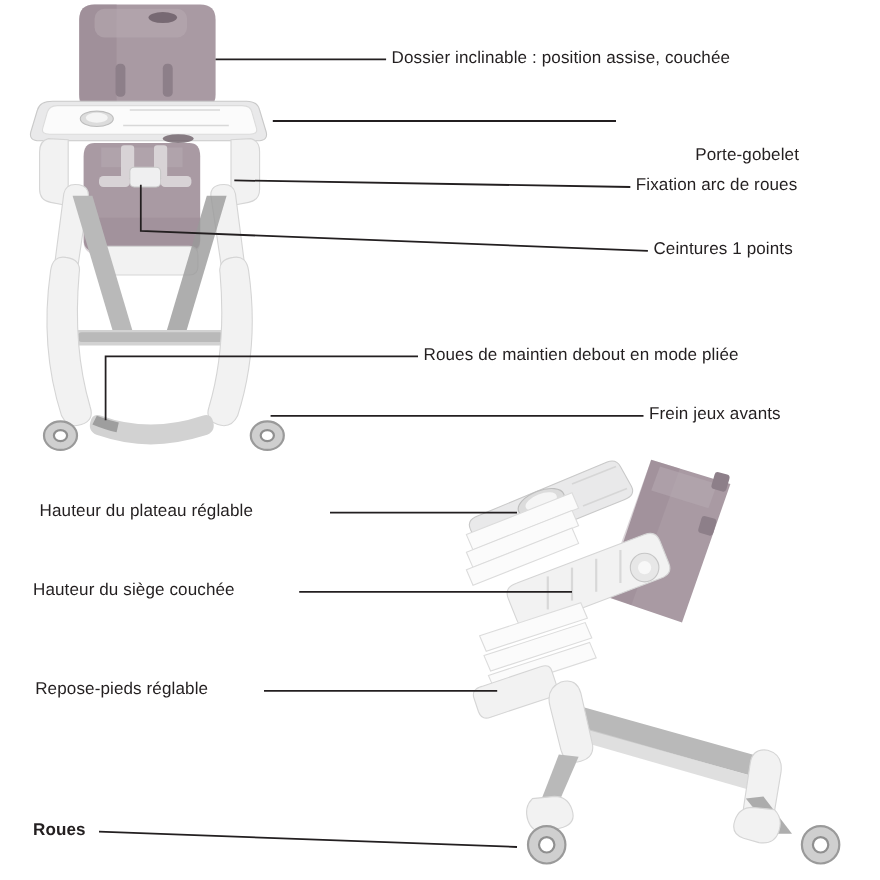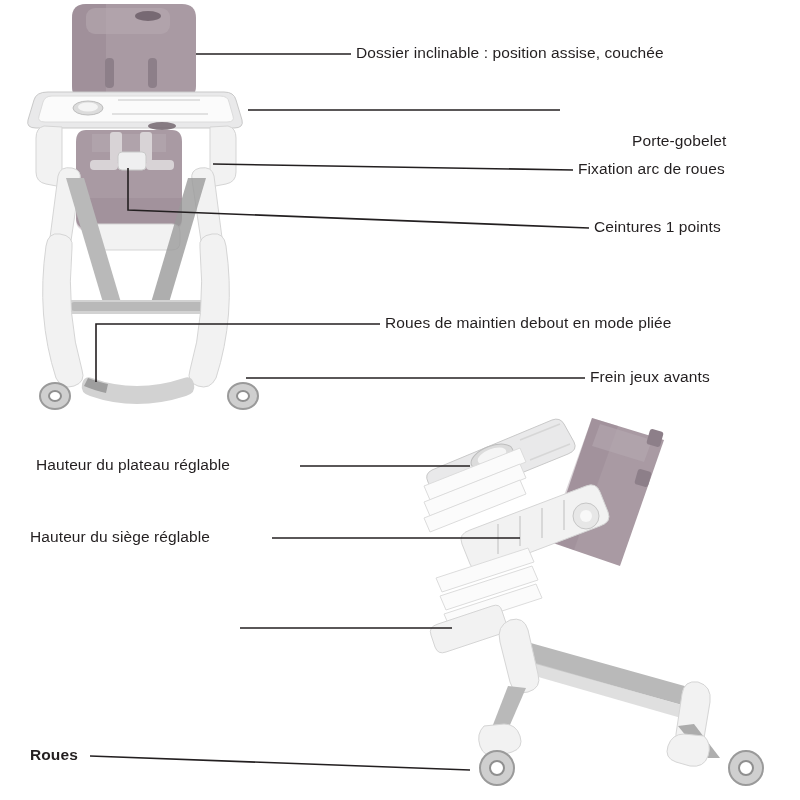--- a/index.html
+++ b/index.html
@@ -208,18 +208,19 @@
   <div class="label right" style="left:578px; top:160px;">Fixation arc de roues</div>
 
   <div class="label right" style="left:594px; top:218px;">Ceintures 1 points</div>
 
   <div class="label right" style="left:385px; top:314px;">Roues de maintien debout en mode pliée</div>
 
   <div class="label right" style="left:590px; top:368px;">Frein jeux avants</div>
 
   <div class="label left" style="left:36px; top:456px;">Hauteur du plateau réglable</div>
 
-  <div class="label left" style="left:30px; top:528px;">Hauteur du siège réglable</div>
-
+  <div class="label left" style="left:30px; top:528px;">Hauteur du siège couchée</div>
+
+  <div class="label left" style="left:32px; top:618px;">Repose-pieds réglable</div>
 
   <div class="label left" style="left:30px; top:746px;font-weight:bold;">Roues</div>
 
 </div>
 
 </body></html>

